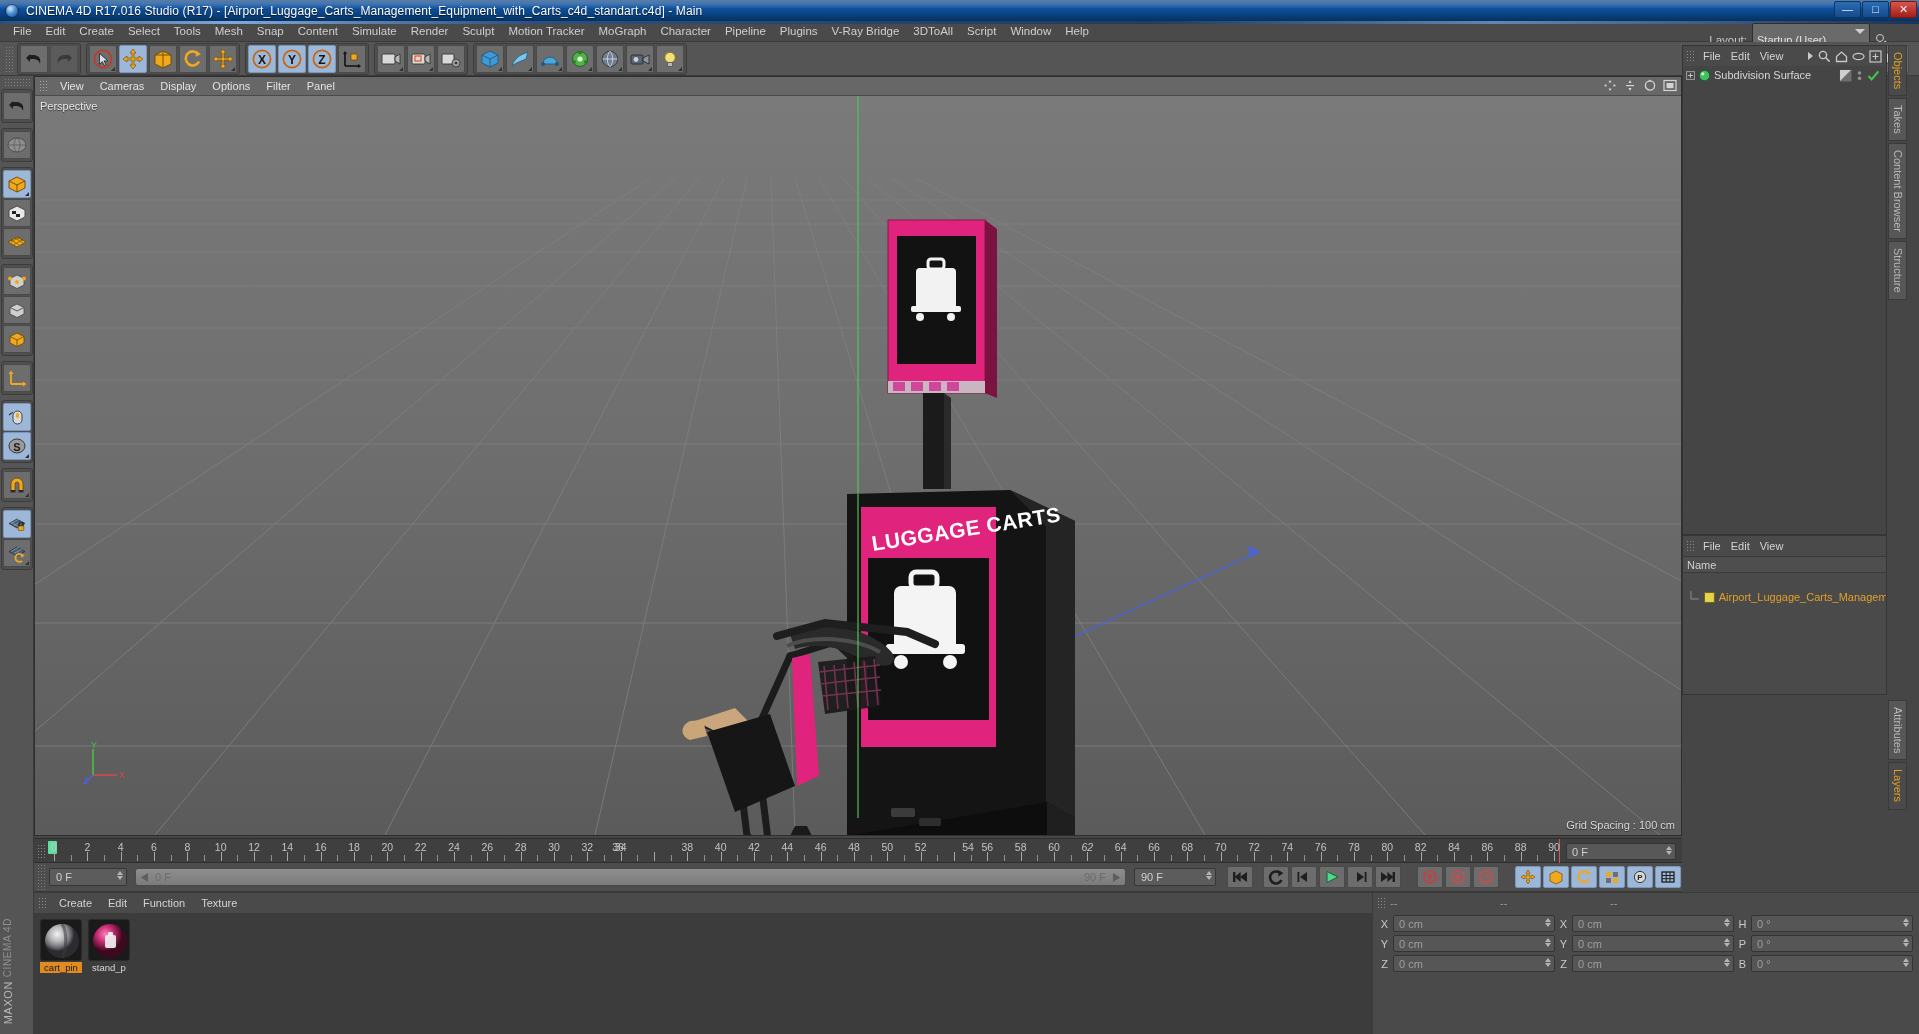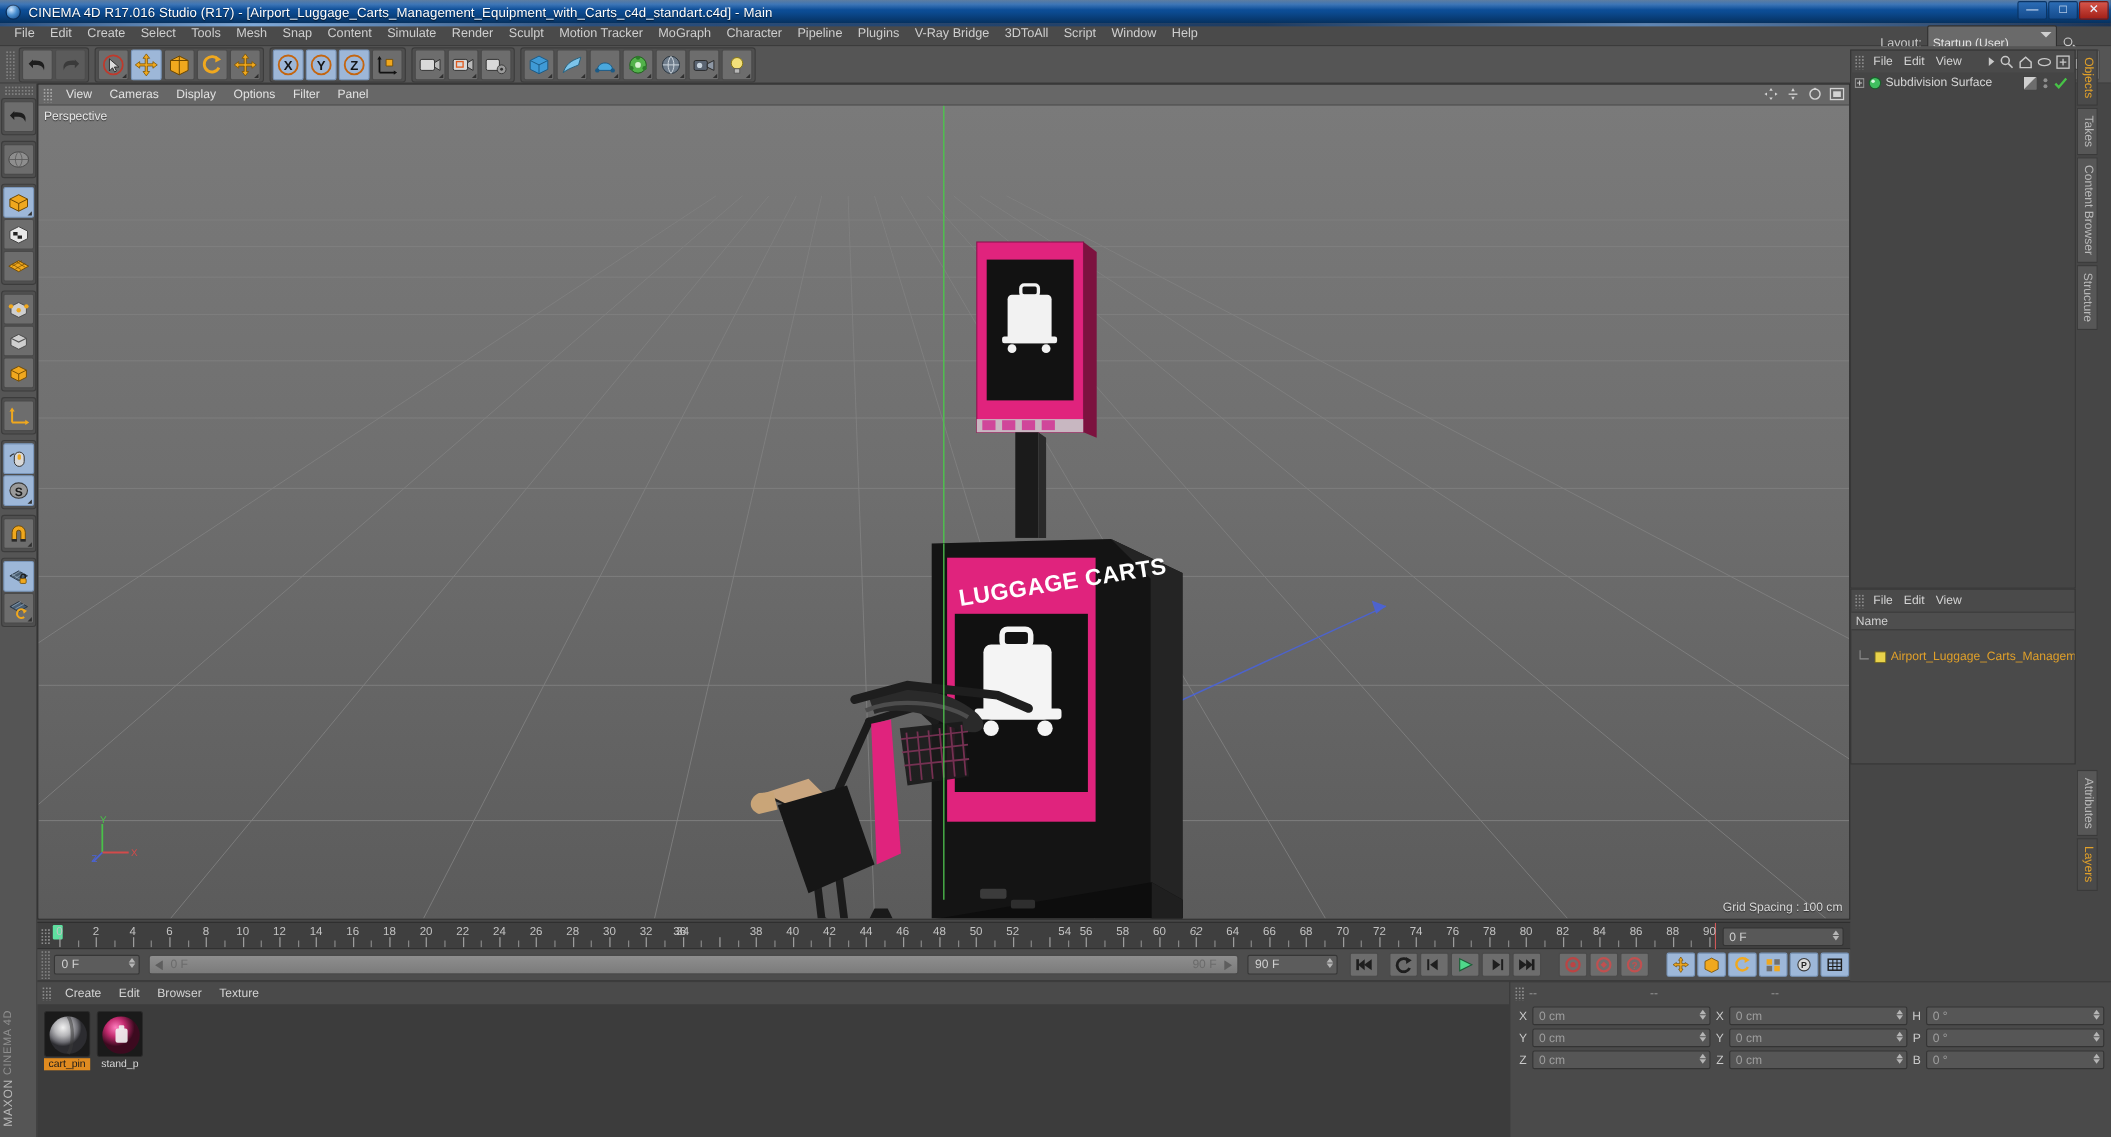--- a/index.html
+++ b/index.html
@@ -1105,21 +1105,21 @@
           </svg>
       </div>
     </div>
   </div>
 
   <div class="matpanel">
     <div class="matmenu">
       <div class="g"></div>
       <div class="mat-mi">Create</div>
       <div class="mat-mi">Edit</div>
-      <div class="mat-mi">Browser</div>
+      <div class="mat-mi">Function</div>
       <div class="mat-mi">Texture</div>
     </div>
     <div class="matarea">
       <div class="matcell">
         <div class="matsphere">
           <svg width="42" height="42" viewBox="0 0 42 42">
             <defs>
                 <radialGradient id="chromeg" cx="36%" cy="30%">
               <stop offset="0%" stop-color="#f2f2f2"></stop>
                   <stop offset="45%" stop-color="#b5b5b8"></stop>

